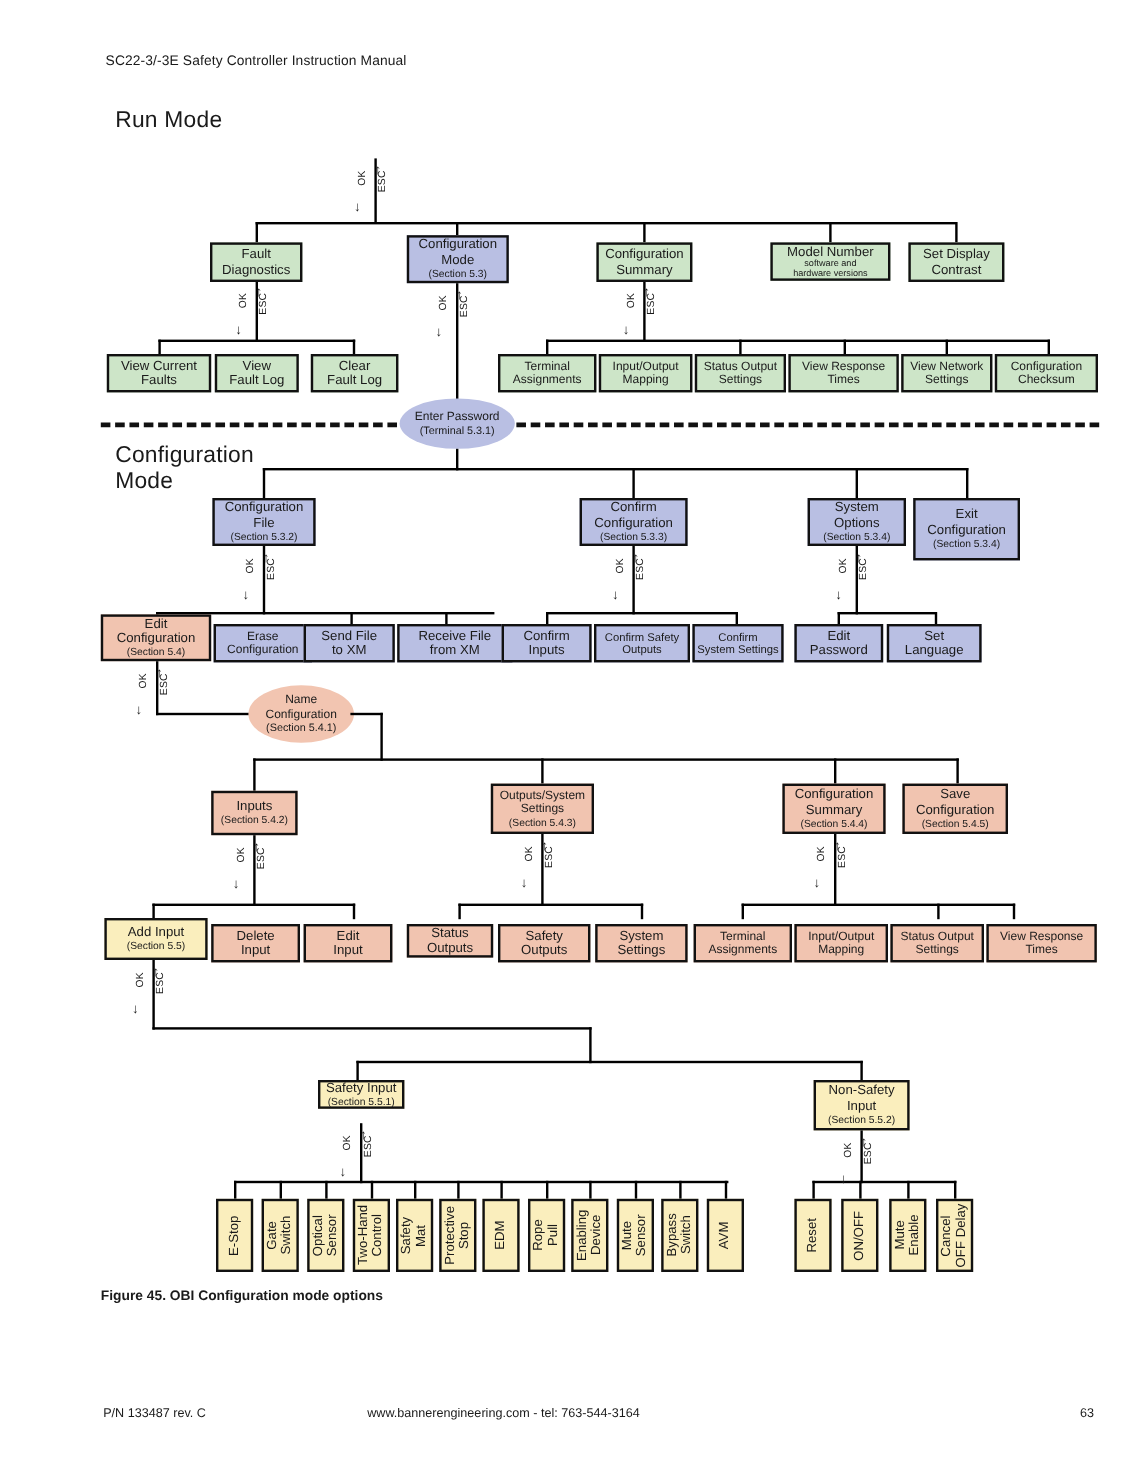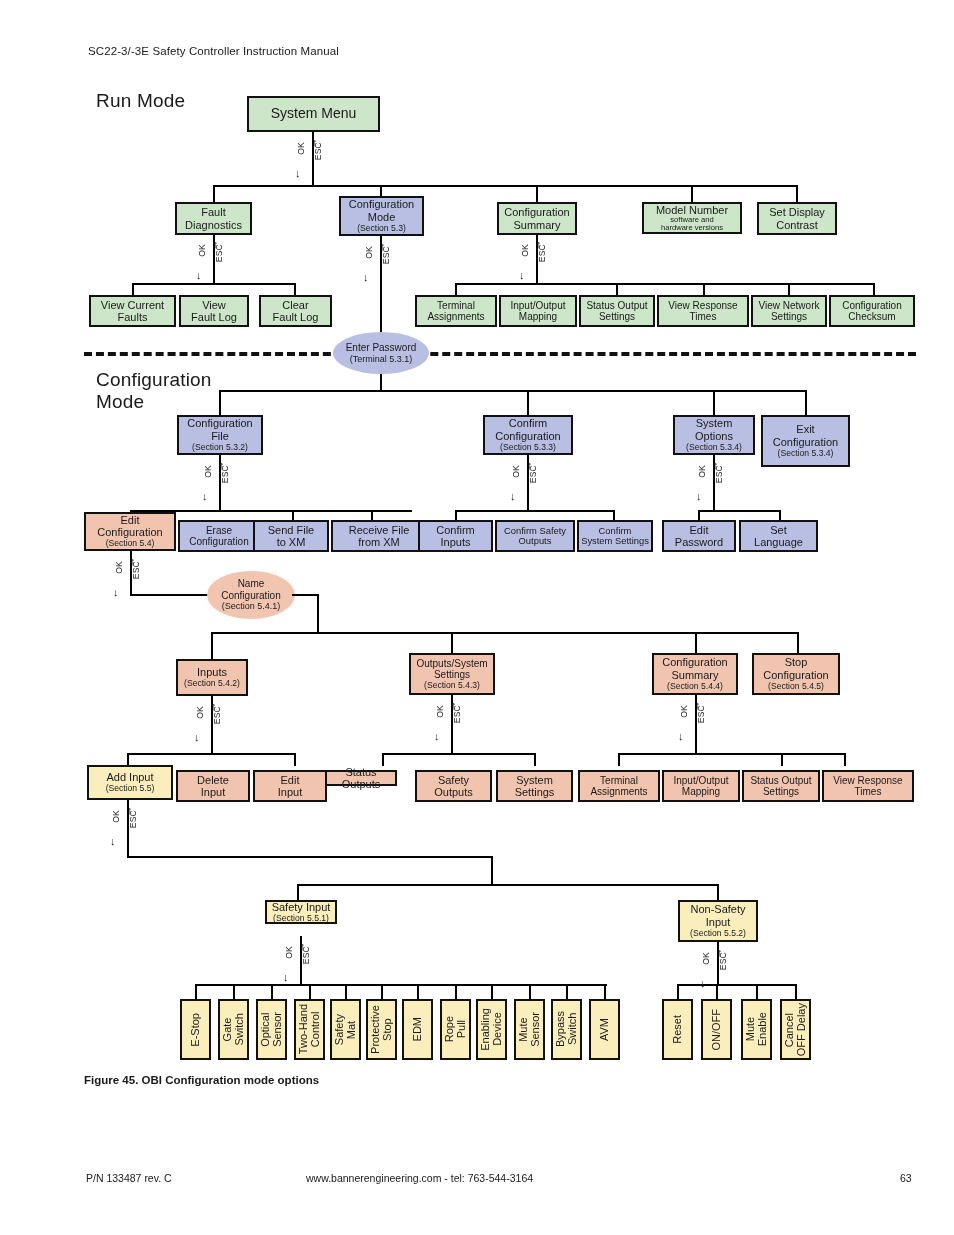--- a/index.html
+++ b/index.html
@@ -71,23 +71,20 @@
 <div id="page">
 
   <div class="hdr">SC22-3/-3E Safety Controller Instruction Manual</div>
 
   <div class="mode-title" id="runmode">Run Mode</div>
   <div class="mode-title" id="cfgmode" style="white-space:pre-line">Configuration
 Mode</div>
 
   <div class="dash"></div>
 
-  <div class="bx green" style="left:247px;top:96px;width:133px;height:36px;font-size:14px;">
-    <div>System Menu</div>
-  </div>
 
   <div class="ln lnv" style="left:312px;top:132px;width:2px;height:53px;"></div>
   <div class="ln lnh" style="left:213px;top:185px;width:584px;height:2px;"></div>
   <div class="ln lnv" style="left:213px;top:185px;width:2px;height:17px;"></div>
   <div class="ln lnv" style="left:380px;top:185px;width:2px;height:11px;"></div>
   <div class="ln lnv" style="left:536px;top:185px;width:2px;height:17px;"></div>
   <div class="ln lnv" style="left:691px;top:185px;width:2px;height:17px;"></div>
   <div class="ln lnv" style="left:796px;top:185px;width:2px;height:17px;"></div>
 
   <div class="keygrp" style="left:293px;top:138px;">
@@ -293,21 +290,21 @@
     <div style="white-space:pre-line">Outputs/System
 Settings</div>
     <div class="sub">(Section 5.4.3)</div>
   </div>
   <div class="bx salmon sm" style="left:652px;top:653px;width:86px;height:42px;">
     <div style="white-space:pre-line">Configuration
 Summary</div>
     <div class="sub">(Section 5.4.4)</div>
   </div>
   <div class="bx salmon sm" style="left:752px;top:653px;width:88px;height:42px;">
-    <div style="white-space:pre-line">Stop
+    <div style="white-space:pre-line">Save
 Configuration</div>
     <div class="sub">(Section 5.4.5)</div>
   </div>
 
   <div class="ln lnv" style="left:211px;top:696px;width:2px;height:59px;"></div>
   <div class="ln lnh" style="left:127px;top:753px;width:169px;height:2px;"></div>
   <div class="ln lnv" style="left:127px;top:753px;width:2px;height:13px;"></div>
   <div class="ln lnv" style="left:294px;top:753px;width:2px;height:13px;"></div>
   <div class="keygrp" style="left:192px;top:702px;">
     <span class="ok">OK</span>
@@ -329,21 +326,21 @@
   <div class="ln lnh" style="left:382px;top:753px;width:154px;height:2px;"></div>
   <div class="ln lnv" style="left:382px;top:753px;width:2px;height:13px;"></div>
   <div class="ln lnv" style="left:534px;top:753px;width:2px;height:13px;"></div>
   <div class="keygrp" style="left:432px;top:701px;">
     <span class="ok">OK</span>
     <span class="esc">ESC</span>
     <div class="a-dn">↓</div>
     <div class="a-up">↑</div>
   </div>
 
-  <div class="bx salmon sm" style="left:325px;top:770px;width:72px;height:16px;white-space:pre-line;">Status
+  <div class="bx salmon sm" style="left:339px;top:770px;width:72px;height:28px;white-space:pre-line;">Status
 Outputs</div>
   <div class="bx salmon sm" style="left:415px;top:770px;width:77px;height:32px;white-space:pre-line;">Safety
 Outputs</div>
   <div class="bx salmon sm" style="left:496px;top:770px;width:77px;height:32px;white-space:pre-line;">System
 Settings</div>
 
   <div class="ln lnv" style="left:695px;top:695px;width:2px;height:60px;"></div>
   <div class="ln lnh" style="left:618px;top:753px;width:228px;height:2px;"></div>
   <div class="ln lnv" style="left:618px;top:753px;width:2px;height:13px;"></div>
   <div class="ln lnv" style="left:781px;top:753px;width:2px;height:13px;"></div>

